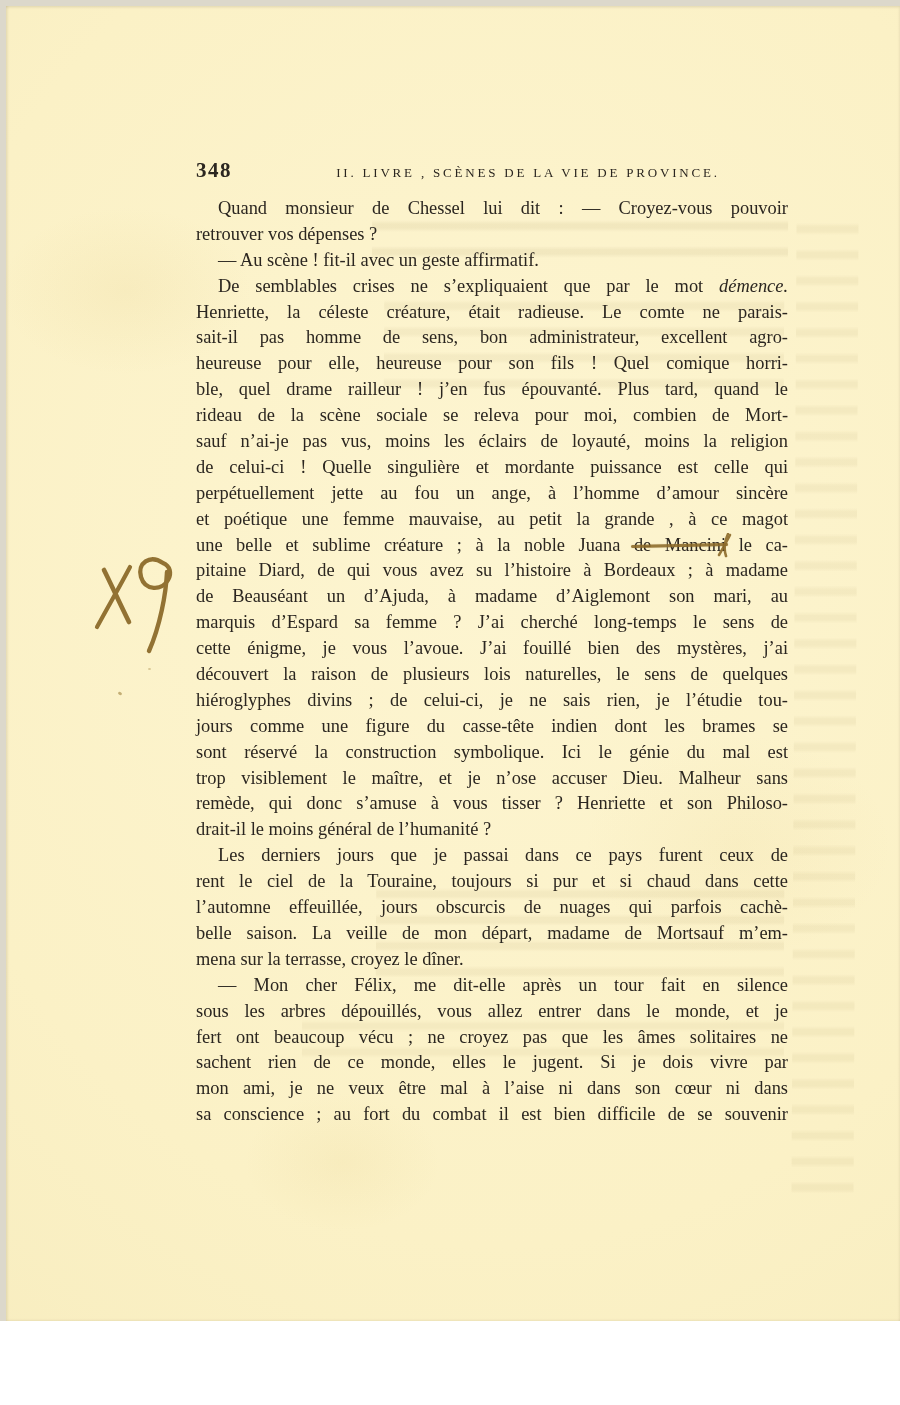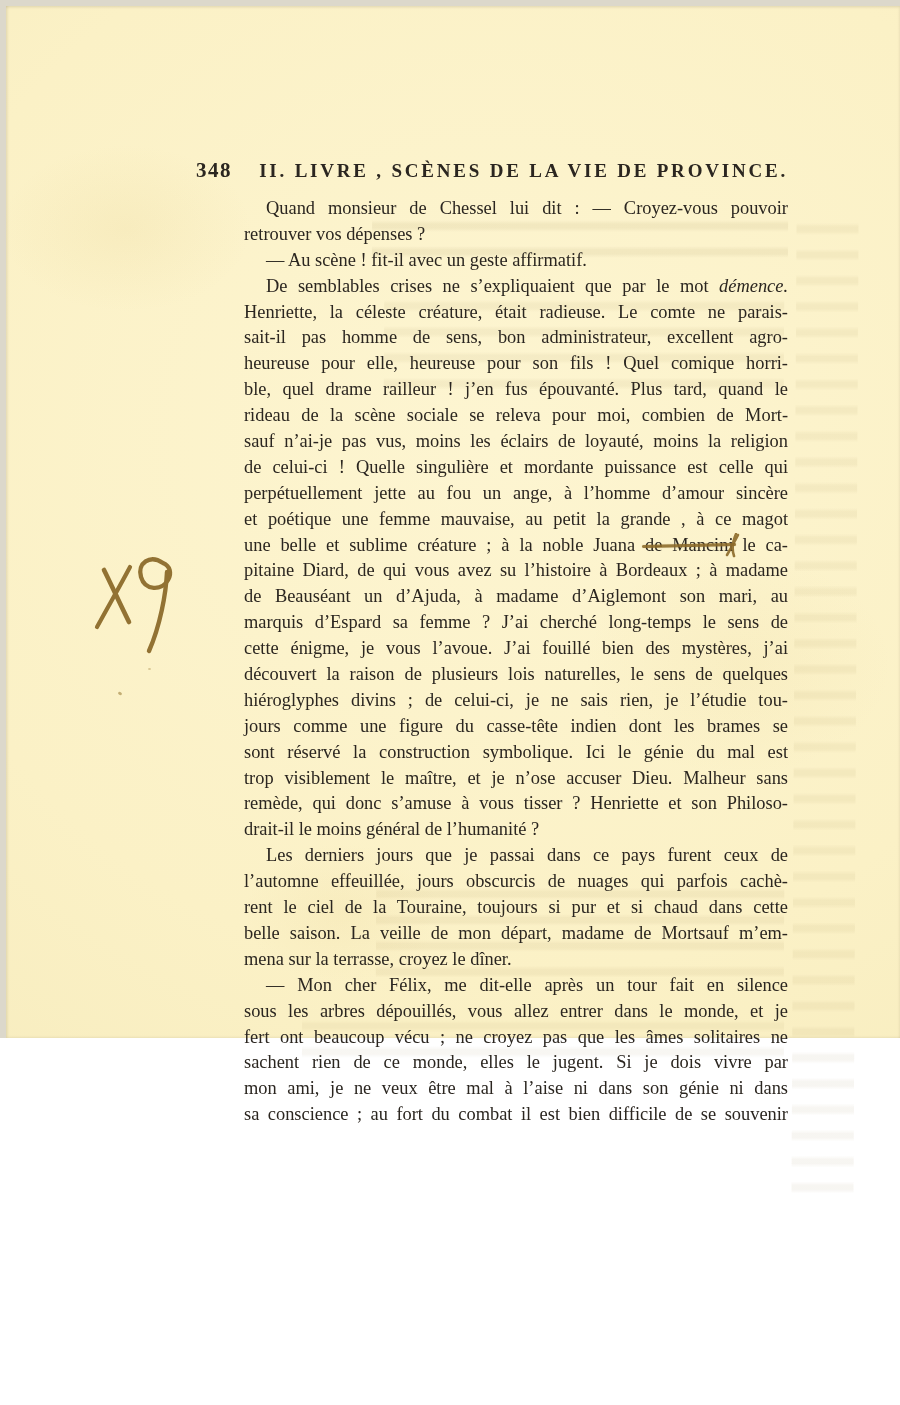--- a/index.html
+++ b/index.html
@@ -2,21 +2,21 @@
 <html><head>
 <meta charset="utf-8">
 <style>
   html,body{margin:0;padding:0;}
   body{
     width:900px;height:1405px;
     font-family:"Liberation Serif","DejaVu Serif",serif;
     overflow:hidden;
   }
   .page{
-    position:relative;width:900px;height:1038px;
+    position:relative;width:900px;height:1321px;
     background:
       radial-gradient(120% 95% at 55% 42%, #fdf5d1 0%, #fbf1c6 55%, #f5eaba 100%);
     box-shadow:
       inset 6px 0 0 #dcd8cb,
       inset 0 6px 0 #dcd8cb,
       inset 7px 0 3px rgba(90,80,60,.18),
       inset 0 7px 3px rgba(90,80,60,.18),
       inset 1px 0 0 #a8a396,
       inset 0 1px 0 #a8a396;
   }
@@ -47,31 +47,31 @@
     color:#2b2620;
   }
   .header{
     display:flex;align-items:baseline;height:30px;
   }
   .pagenum{
     font-size:21px;font-weight:bold;letter-spacing:1.5px;width:72px;
   }
   .running{
     flex:1;text-align:center;
-    font-size:19px;font-weight:bold;letter-spacing:2.8px;
+    font-size:13px;font-weight:normal;letter-spacing:2.8px;
     white-space:nowrap;
   }
   .textblock{
     margin-top:8px;
     font-size:18.4px;line-height:25.9px;
     text-rendering:optimizeLegibility;
   }
   .line{
     text-align:justify;text-align-last:justify;
-    white-space:normal;height:25.9px;margin-left:48px;
+    white-space:normal;height:25.9px;
   }
   .line.first{text-indent:22px;}
   .line.lastline{text-align-last:left;}
   .it{font-style:italic;}
   .struck{position:relative;}
   .struck::after{
     content:"";position:absolute;left:-3px;right:-2px;top:9px;height:3.4px;
     background:#8c6a29;opacity:.88;border-radius:2px;
     transform:rotate(-1.2deg);
     box-shadow:0 0 1px rgba(140,106,41,.55);
@@ -138,25 +138,25 @@
         <div class="line">marquis d’Espard sa femme ? J’ai cherché long-temps le sens de</div>
         <div class="line">cette énigme, je vous l’avoue. J’ai fouillé bien des mystères, j’ai</div>
         <div class="line">découvert la raison de plusieurs lois naturelles, le sens de quelques</div>
         <div class="line">hiéroglyphes divins ; de celui-ci, je ne sais rien, je l’étudie tou-</div>
         <div class="line">jours comme une figure du casse-tête indien dont les brames se</div>
         <div class="line">sont réservé la construction symbolique. Ici le génie du mal est</div>
         <div class="line">trop visiblement le maître, et je n’ose accuser Dieu. Malheur sans</div>
         <div class="line">remède, qui donc s’amuse à vous tisser ? Henriette et son Philoso-</div>
         <div class="line lastline">drait-il le moins général de l’humanité ?</div>
         <div class="line first">Les derniers jours que je passai dans ce pays furent ceux de</div>
+        <div class="line">rent le ciel de la Touraine, toujours si pur et si chaud dans cette</div>
         <div class="line">l’automne effeuillée, jours obscurcis de nuages qui parfois cachè-</div>
-        <div class="line">rent le ciel de la Touraine, toujours si pur et si chaud dans cette</div>
         <div class="line">belle saison. La veille de mon départ, madame de Mortsauf m’em-</div>
         <div class="line lastline">mena sur la terrasse, croyez le dîner.</div>
         <div class="line first">— Mon cher Félix, me dit-elle après un tour fait en silence</div>
         <div class="line">sous les arbres dépouillés, vous allez entrer dans le monde, et je</div>
         <div class="line">fert ont beaucoup vécu ; ne croyez pas que les âmes solitaires ne</div>
         <div class="line">sachent rien de ce monde, elles le jugent. Si je dois vivre par</div>
-        <div class="line">mon ami, je ne veux être mal à l’aise ni dans son génie ni dans</div>
+        <div class="line">mon ami, je ne veux être mal à l’aise ni dans son cœur ni dans</div>
         <div class="line">sa conscience ; au fort du combat il est bien difficile de se souvenir</div>
       </div>
   </div>
 </div>
 
 </body></html>

